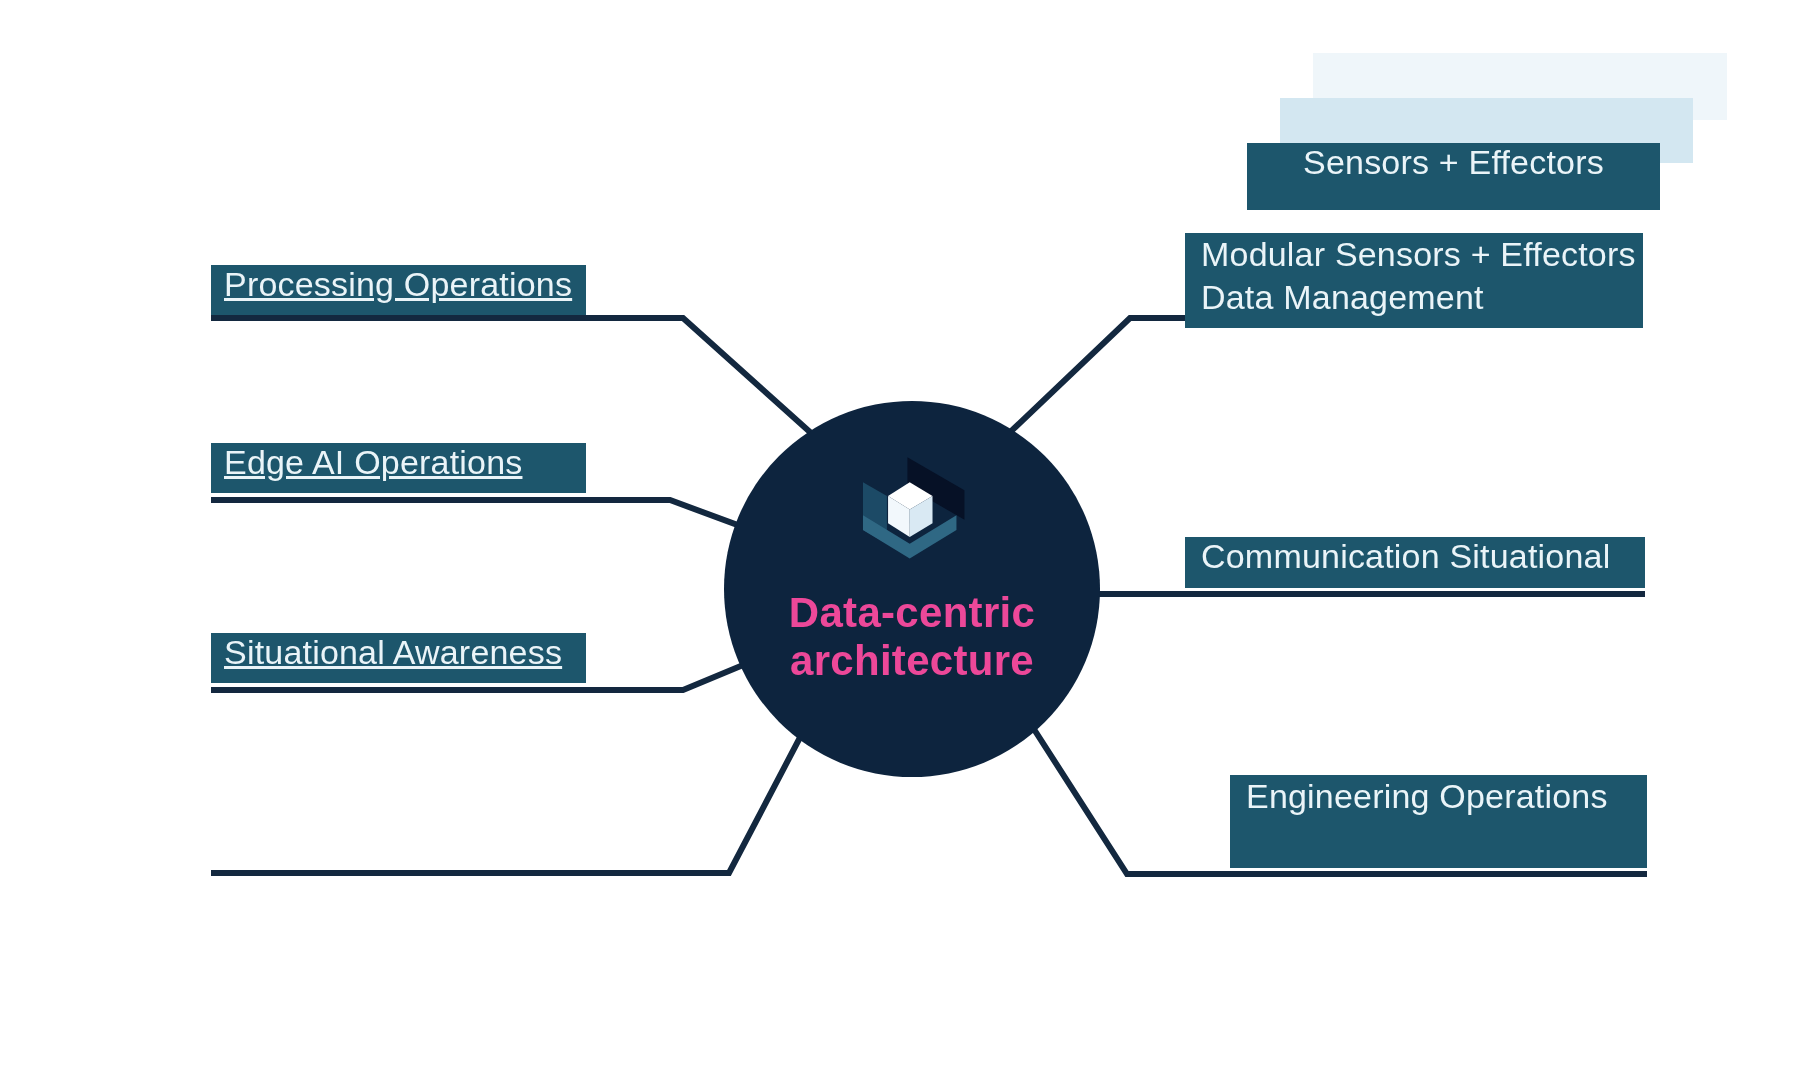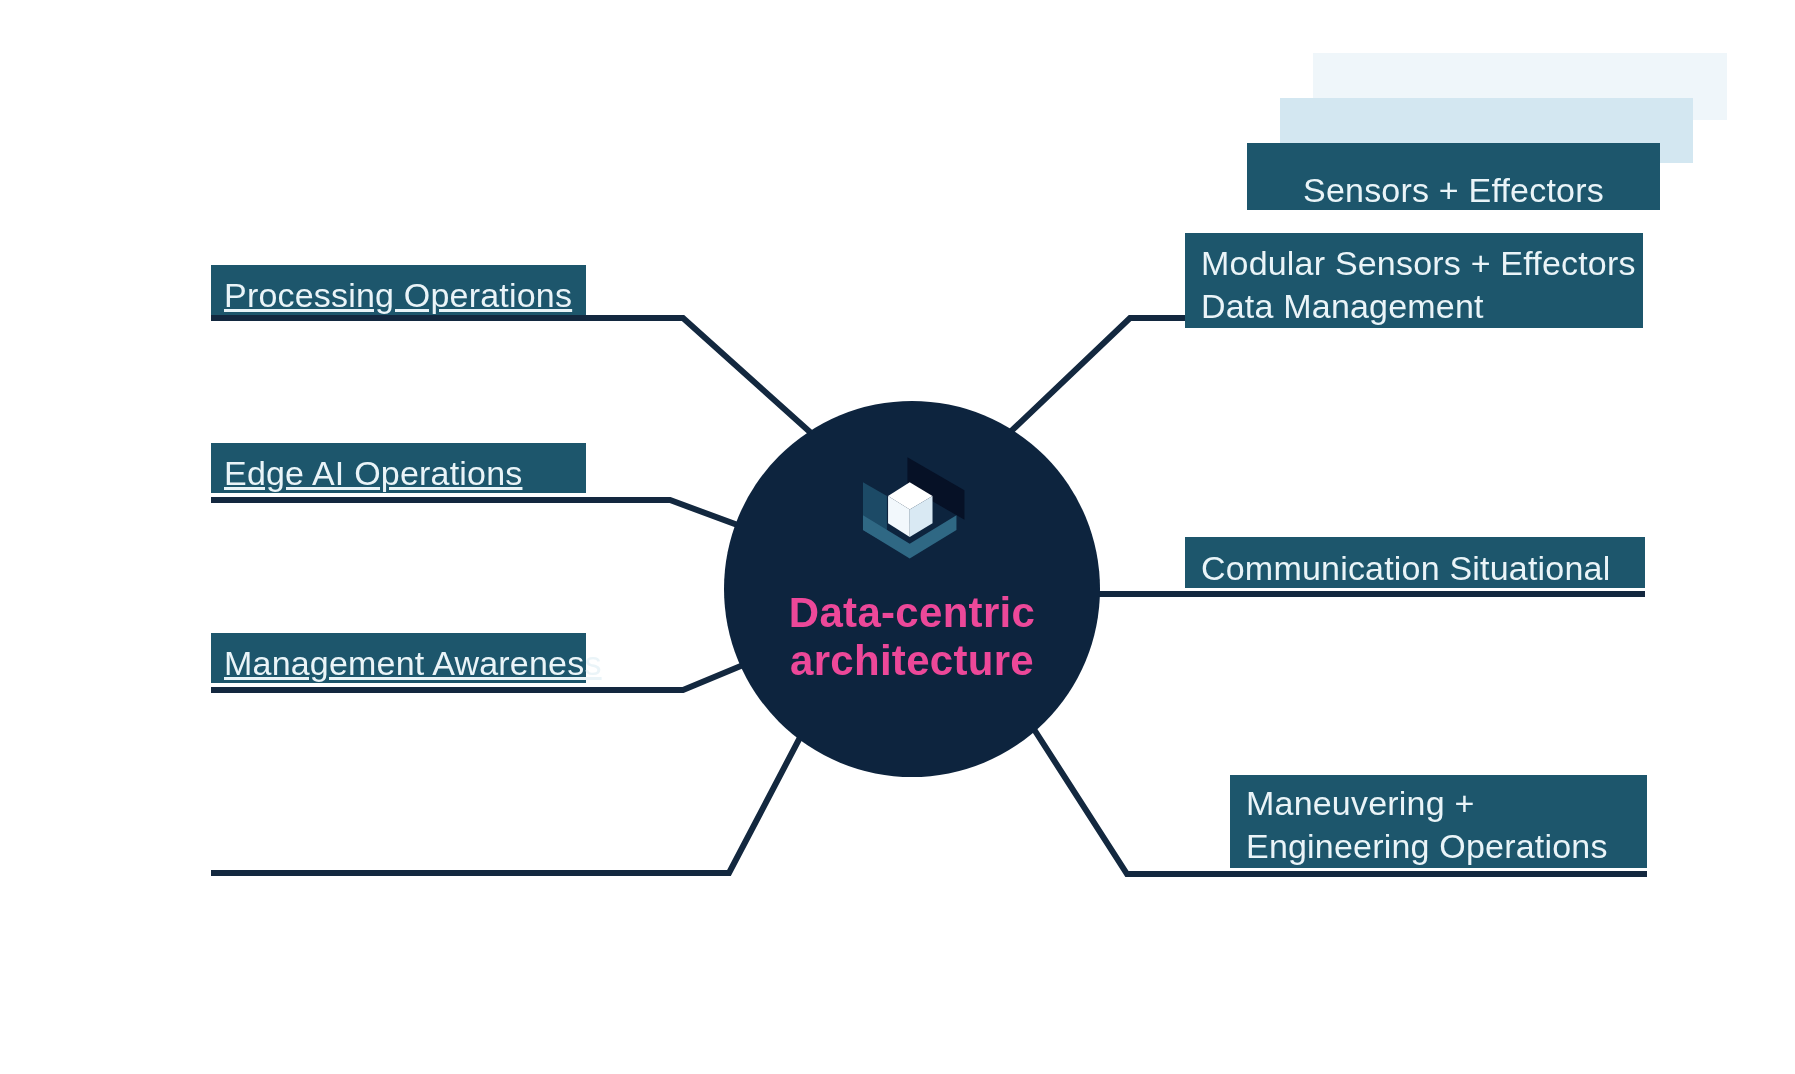--- a/index.html
+++ b/index.html
@@ -45,21 +45,21 @@
   
   .node {
     position: absolute;
     background: #1D566C;
     color: #EAF4F8;
     font-size: 34px;
     font-weight: normal;
     letter-spacing: 0.2px;
     display: flex;
     flex-direction: column;
-    justify-content: flex-end;
+    justify-content: flex-start;
     z-index: 3;
     box-sizing: border-box;
   }
   .node.pad-l { padding-left: 13px; text-decoration: underline; }
   .node.pad-r { padding-left: 16px; }
   .node.center { align-items: center; }
   .node .line { display: block; line-height: 43px; white-space: nowrap; }
   .node .single { white-space: nowrap; }
   
   .layer {
@@ -117,28 +117,27 @@
     </div>
   </div>
 
   <div class="node pad-l n-processing">
     <span class="single">Processing Operations</span>
   </div>
   <div class="node pad-l n-edge-ai">
     <span class="single">Edge AI Operations</span>
   </div>
   <div class="node pad-l n-situational">
-    <span class="single">Management Awareness</span>
+    <span class="single">Situational Awareness</span>
   </div>
 
   <div class="node pad-r n-modular">
     <span class="line">Modular Sensors + Effectors</span>
     <span class="line">Data Management</span>
   </div>
   <div class="node pad-r n-comms">
     <span class="single">Communication Situational</span>
   </div>
   <div class="node pad-r n-maneuvering">
-    <span class="line">Maneuvering +</span>
     <span class="line">Engineering Operations</span>
   </div>
 
 </div>
 
 </body></html>

